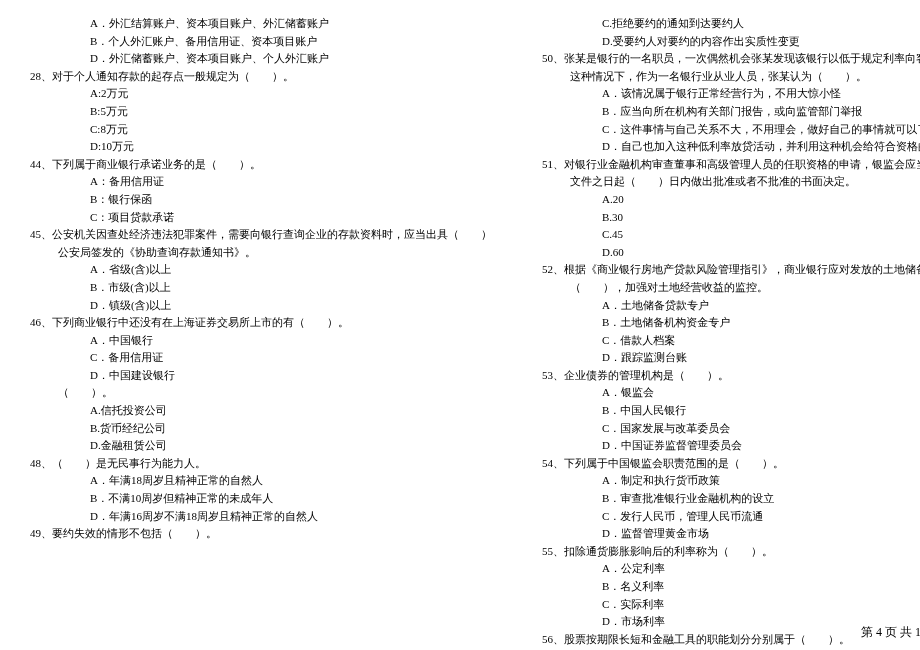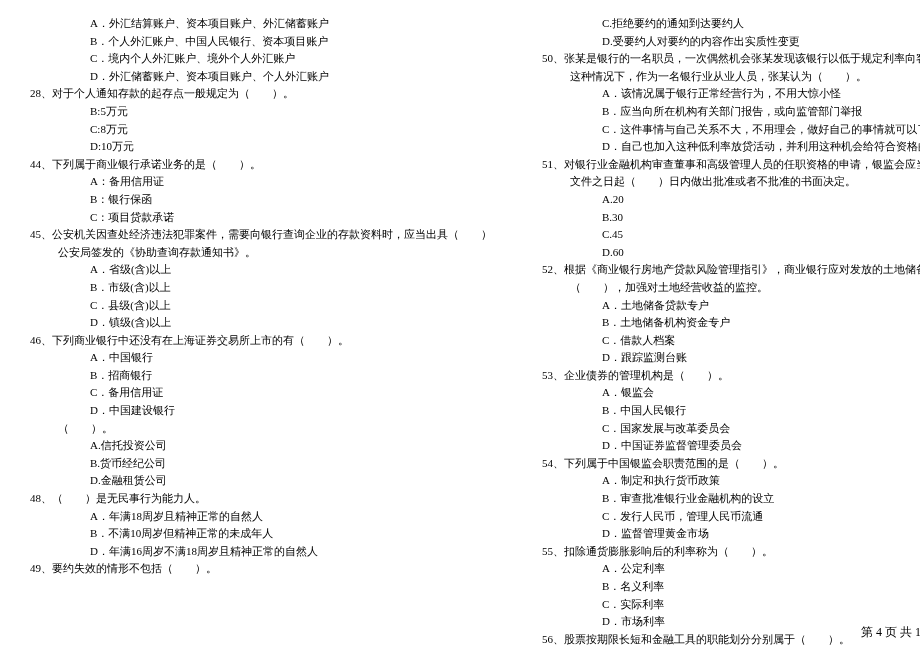--- a/index.html
+++ b/index.html
@@ -47,40 +47,38 @@
       font-size: 12px;
       margin-left: 22px;
     }
   </style>
 </head>
 <body>
 
 <div class="columns">
   <div class="col">
     <div class="option">A．外汇结算账户、资本项目账户、外汇储蓄账户</div>
-    <div class="option">B．个人外汇账户、中国人民银行、资本项目账户</div>
-    <div class="option">C．境内个人外汇账户、境外个人外汇账户</div>
+    <div class="option">B．个人外汇账户、备用信用证、资本项目账户</div>
     <div class="option">D．外汇储蓄账户、资本项目账户、个人外汇账户</div>
     <div class="question">28、对于个人通知存款的起存点一般规定为（　　）。</div>
+    <div class="option">A:2万元</div>
     <div class="option">B:5万元</div>
     <div class="option">C:8万元</div>
     <div class="option">D:10万元</div>
     <div class="question">44、下列属于商业银行承诺业务的是（　　）。</div>
     <div class="option">A：备用信用证</div>
     <div class="option">B：银行保函</div>
     <div class="option">C：项目贷款承诺</div>
     <div class="question">45、公安机关因查处经济违法犯罪案件，需要向银行查询企业的存款资料时，应当出具（　　）</div>
     <div class="question-cont">公安局签发的《协助查询存款通知书》。</div>
     <div class="option">A．省级(含)以上</div>
     <div class="option">B．市级(含)以上</div>
-    <div class="option">C．县级(含)以上</div>
     <div class="option">D．镇级(含)以上</div>
     <div class="question">46、下列商业银行中还没有在上海证券交易所上市的有（　　）。</div>
     <div class="option">A．中国银行</div>
-    <div class="option">B．招商银行</div>
     <div class="option">C．备用信用证</div>
     <div class="option">D．中国建设银行</div>
     <div class="question-cont">（　　）。</div>
     <div class="option">A.信托投资公司</div>
     <div class="option">B.货币经纪公司</div>
     <div class="option">D.金融租赁公司</div>
     <div class="question">48、（　　）是无民事行为能力人。</div>
     <div class="option">A．年满18周岁且精神正常的自然人</div>
     <div class="option">B．不满10周岁但精神正常的未成年人</div>
     <div class="option">D．年满16周岁不满18周岁且精神正常的自然人</div>

